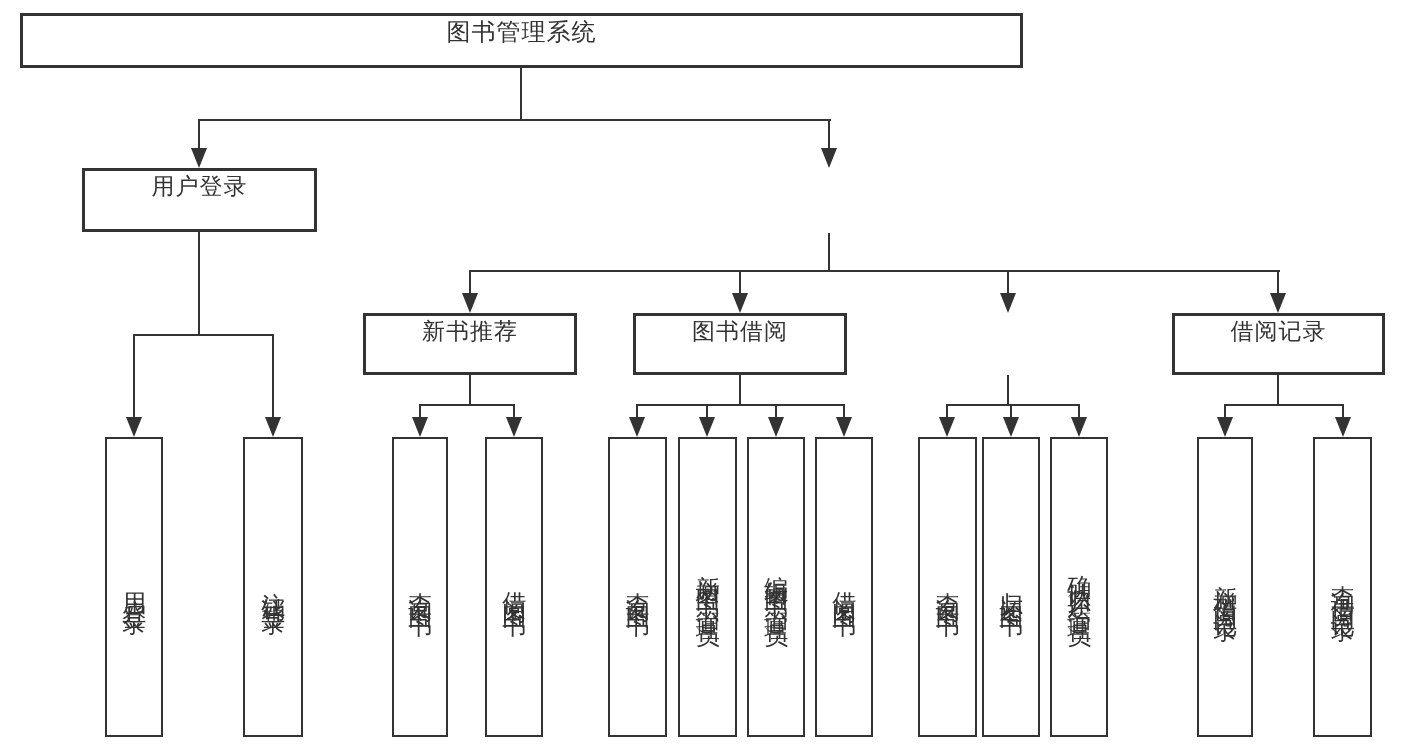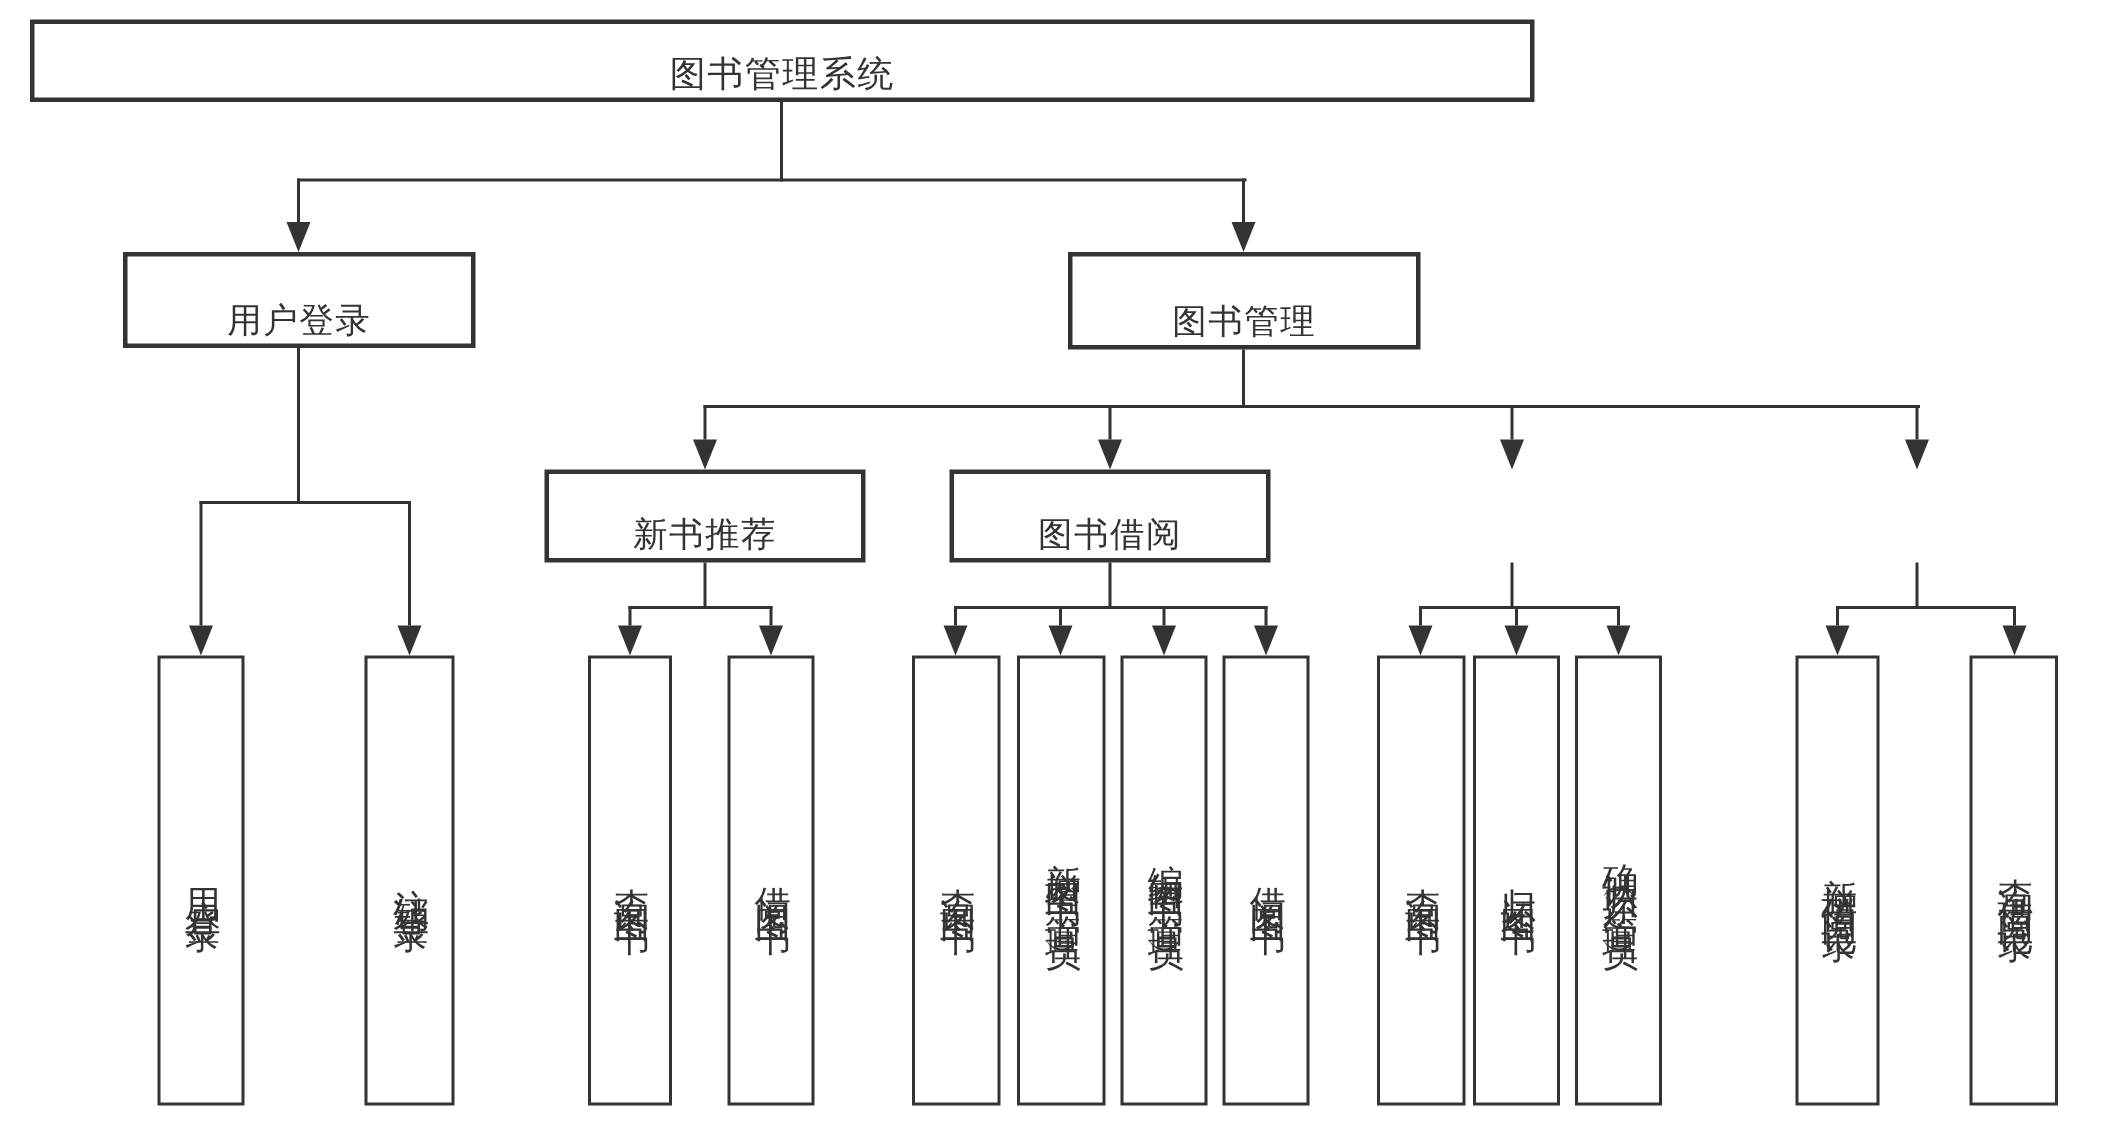--- a/index.html
+++ b/index.html
@@ -2,21 +2,21 @@
 <html><head>
 <meta charset="utf-8">
 <style>
   html,body{margin:0;padding:0;background:#fff;}
   .canvas{
     position:relative;width:1405px;height:747px;background:#ffffff;overflow:hidden;
     font-family:"Liberation Sans","DejaVu Sans",sans-serif;
   }
   .hbox{
     position:absolute;box-sizing:border-box;border:3px solid #333333;background:#ffffff;
-    display:flex;align-items:flex-end;justify-content:center;
+    display:flex;align-items:flex-start;justify-content:center;
     font-size:23px;color:#333333;letter-spacing:1px;
   }
   .root{font-size:24px;}
   .vbox{
     position:absolute;top:437px;height:300px;box-sizing:border-box;border:2px solid #333333;
     background:#ffffff;display:flex;align-items:center;justify-content:center;
   }
   .vtext{
     writing-mode:vertical-rl;text-orientation:mixed;font-size:24px;letter-spacing:7px;
     color:#333333;line-height:1.1;white-space:nowrap;
@@ -38,29 +38,29 @@
 
 <div class="canvas">
 
   <div class="hbox root" style="left:20px;top:13px;width:1003px;height:55px;">
     <span>图书管理系统</span>
   </div>
 
   <div class="hbox" style="left:82px;top:168px;width:235px;height:64px;">
     <span>用户登录</span>
   </div>
-  <div class="hbox" style="left:712px;top:168px;width:235px;height:65px;">
-    <span>图书管理</span>
-  </div>
 
   <div class="hbox" style="left:633px;top:313px;width:214px;height:62px;">
     <span>图书借阅</span>
   </div>
   <div class="hbox" style="left:363px;top:313px;width:214px;height:62px;">
     <span>新书推荐</span>
+  </div>
+  <div class="hbox" style="left:1172px;top:313px;width:213px;height:62px;">
+    <span>借阅记录</span>
   </div>
 
   <div class="vbox" style="left:105px;width:58px;">
     <span class="vtext">用户登录</span>
   </div>
   <div class="vbox" style="left:243px;width:60px;">
     <span class="vtext">注销登录</span>
   </div>
   <div class="vbox" style="left:392px;width:56px;">
     <span class="vtext">查询图书</span>

